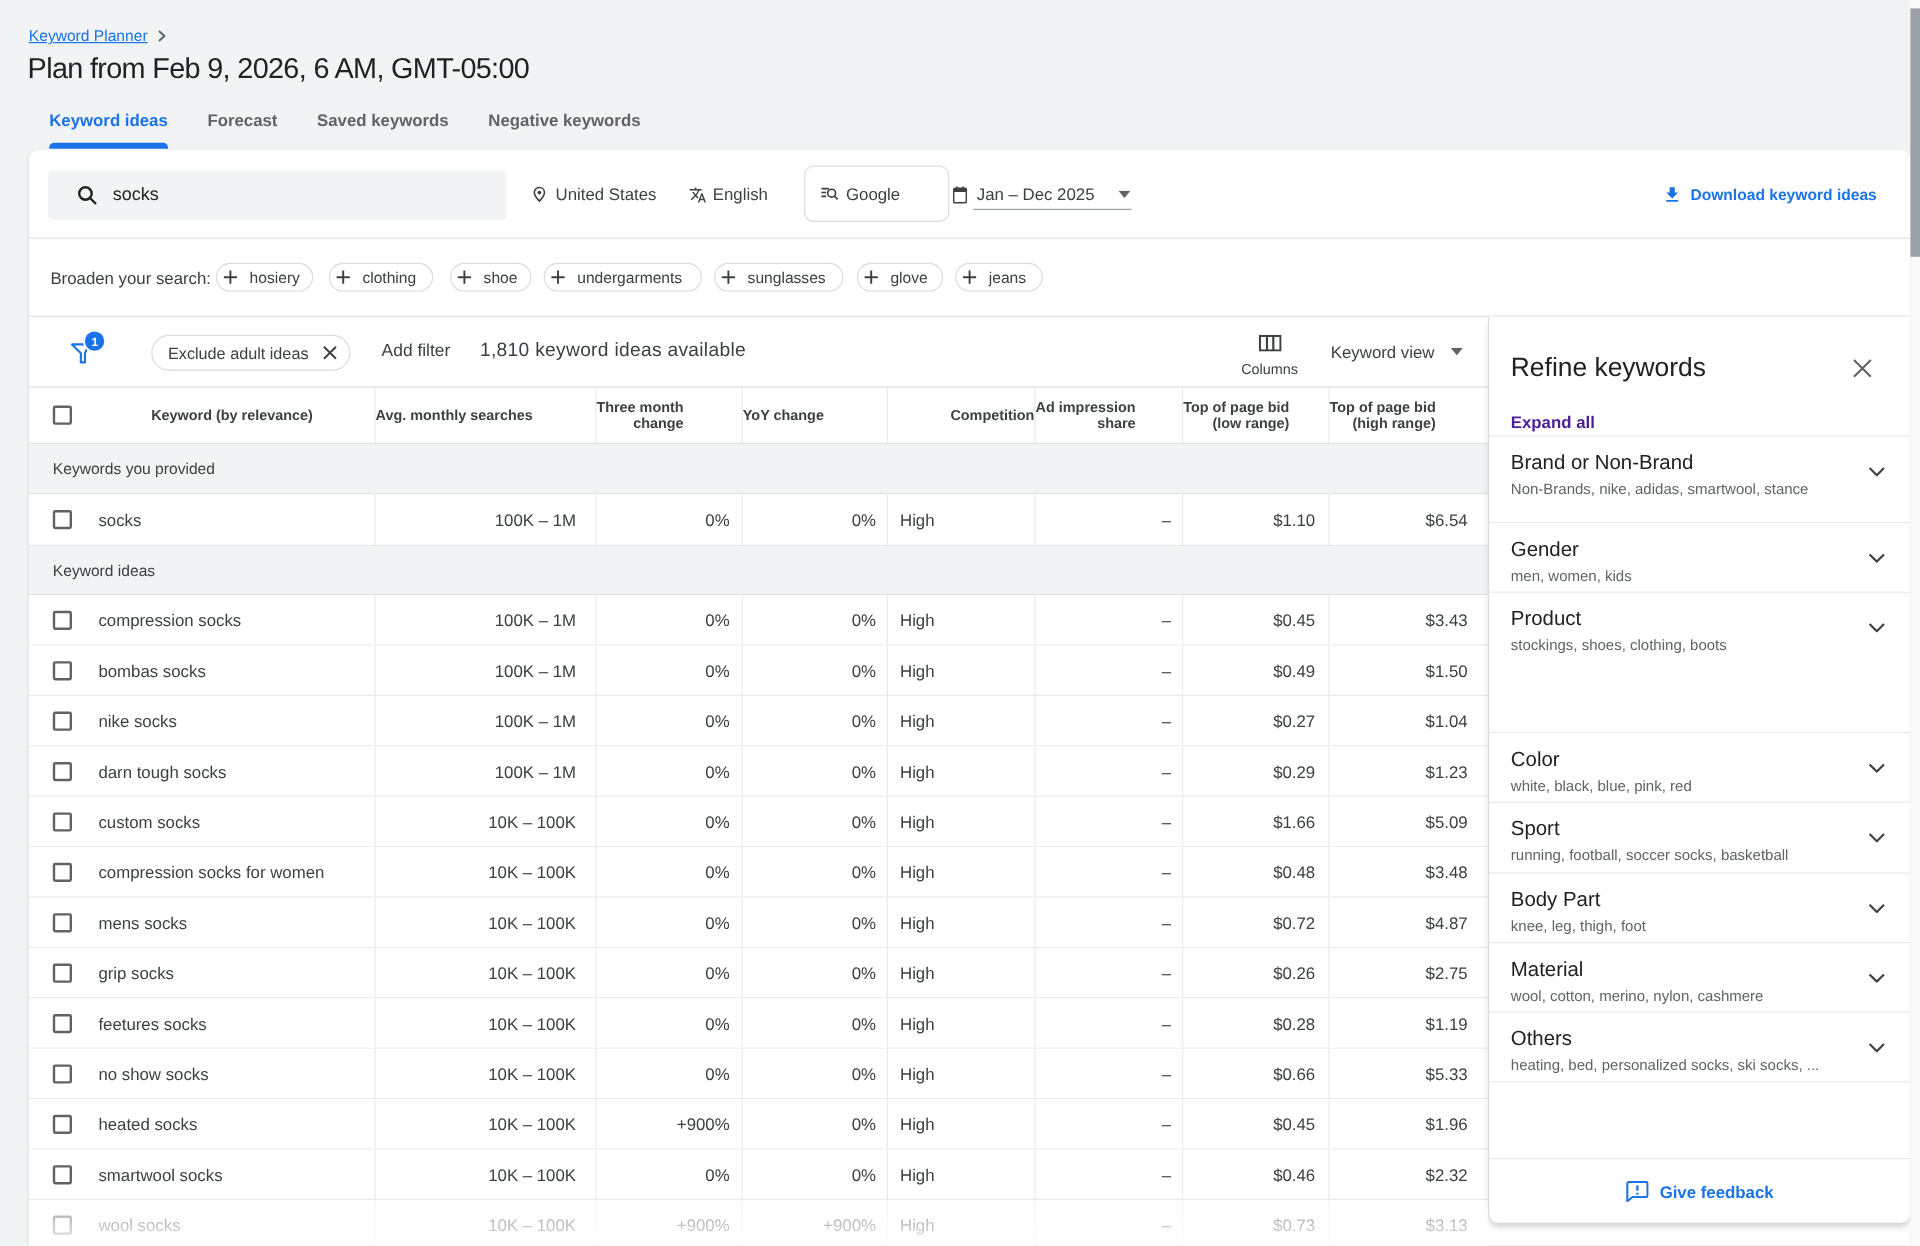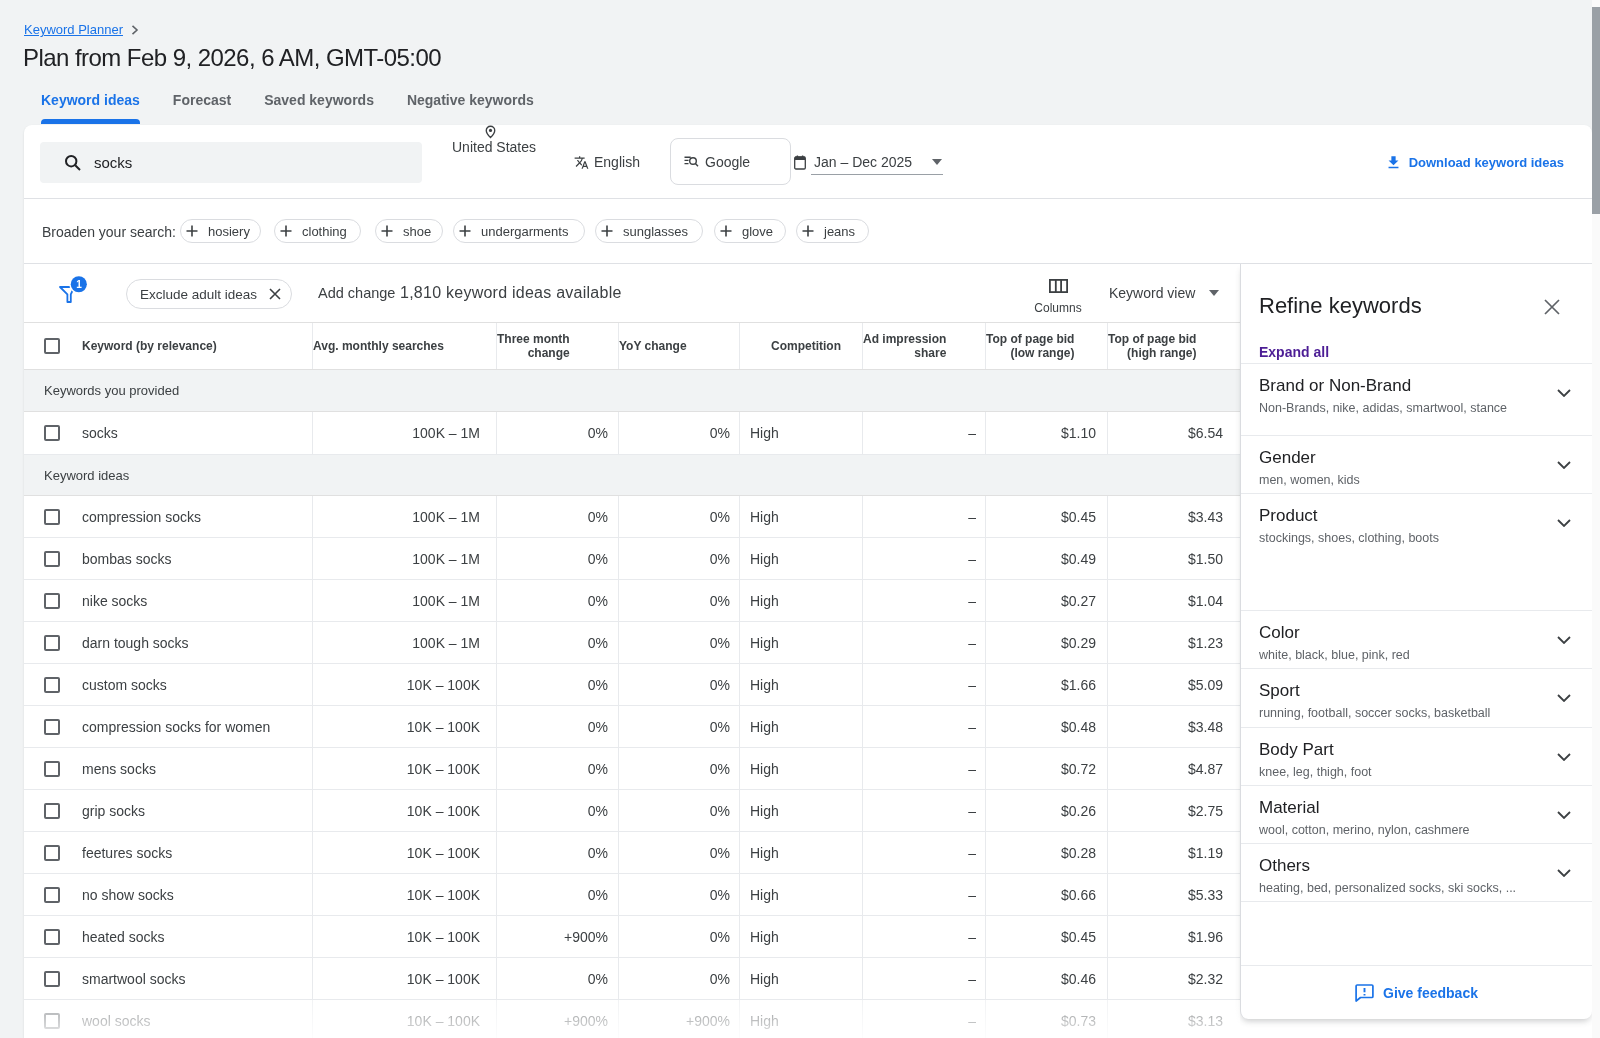--- a/index.html
+++ b/index.html
@@ -19,21 +19,21 @@
 
 
 .card { position:absolute; left:24px; top:125px; width:1568px; height:913px; background:#fff; border-radius:8px 8px 0 0; box-shadow:0 1px 2px rgba(60,64,67,0.15); }
 
 
 .searchrow { position:absolute; left:0; top:0; width:1568px; height:74px; border-bottom:1px solid #dfe1e5; }
 .searchbox { position:absolute; left:16px; top:17px; width:382px; height:41px; background:#f1f3f4; border-radius:4px; }
 .searchbox svg { position:absolute; left:24px; top:12px; }
 .searchbox .q { position:absolute; left:54px; top:12px; font-size:15px; color:#202124; }
 .setting { position:absolute; top:0; height:74px; display:flex; align-items:center; font-size:14px; color:#3c4043; }
-.set-us { left:420px;flex-direction:column; }
+.set-us { left:420px; }
 .set-en { left:550px; }
 .gbox { position:absolute; left:646px; top:13px; width:121px; height:47px; border:1px solid #dadce0; border-radius:8px; display:flex; align-items:center; padding-left:13px; font-size:14px; color:#3c4043; }
 .daterange { position:absolute; left:770px; top:0; height:74px; display:flex; align-items:center; font-size:14px; color:#3c4043; }
 .dateline { position:absolute; left:787px; top:49px; width:132px; height:1px; background:#9aa0a6; }
 .download { position:absolute; right:28px; top:0; height:74px; display:flex; align-items:center; font-size:13px; font-weight:700; color:#1a73e8; }
 
 
 .chipsrow { position:absolute; left:0; top:75px; width:1568px; height:64px; border-bottom:1px solid #dfe1e5; }
 .broaden { position:absolute; left:18px; top:0; height:64px; display:flex; align-items:center; font-size:14px; color:#3c4043; }
 .chips { position:absolute; left:0; top:0; }
@@ -51,21 +51,21 @@
 .xchip svg { margin-left:12px; }
 .addfilter { position:absolute; left:294px; top:0; height:58px; display:flex; align-items:center; font-size:14.5px; color:#3c4043; }
 .ideascount { position:absolute; left:376px; top:0; height:58px; display:flex; align-items:center; font-size:16px; letter-spacing:0.25px; color:#3c4043; }
 .colsbtn { position:absolute; left:1001px; top:15px; width:66px; text-align:center; font-size:12px; color:#3c4043; }
 .colsbtn svg { display:block; margin:0 auto 8px; }
 .kwview { position:absolute; left:1085px; top:0; height:58px; display:flex; align-items:center; font-size:14px; color:#3c4043; }
 
 
 .table { position:absolute; left:0; top:58px; width:1216px; }
 .thead { display:flex; height:48px; border-top:1px solid #e0e0e0; border-bottom:1px solid #e0e0e0; font-size:12px; font-weight:700; color:#3c4043; }
-.thead .c { display:flex; flex-direction:column; justify-content:center; }
+.thead .c { display:flex; flex-direction:column; justify-content:center;gap:44px; }
 .row { display:flex; height:42px; border-bottom:1px solid #e8eaed; font-size:14px; color:#3c4043; background:#fff; }
 .row .c { display:flex; align-items:center; }
 .sechead { height:42px; background:#f1f3f4; border-bottom:1px solid #e0e0e0; display:flex; align-items:center; padding-left:20px; font-size:13px; color:#3c4043; }
 .c { flex:none; }
 .c0 { width:288px; }
 .c1 { width:184px; }
 .c2 { width:122px; }
 .c3 { width:121px; }
 .c4 { width:123px; }
 .c5 { width:123px; }
@@ -218,21 +218,21 @@
               <svg width="31" height="34" viewBox="0 0 31 34" style="position:absolute;left:0;top:0">
                 <path d="M2 16 H16.2 L12.8 23.3 V31 H9.4 V23.3 Z" fill="none" stroke="#1a73e8" stroke-width="1.8" stroke-linejoin="round"></path>
                 <circle cx="20.8" cy="13.3" r="9.6" fill="#ffffff"></circle>
                 <circle cx="20.8" cy="13.3" r="8.05" fill="#1a73e8"></circle>
                 <text x="21" y="17" font-size="10" font-weight="bold" fill="#ffffff" text-anchor="middle">1</text>
               </svg>
             </div>
           <div class="xchip">Exclude adult ideas <svg width="12" height="12" viewBox="0 0 12 12">
                 <path d="M1 1 L11 11 M11 1 L1 11" stroke="#3c4043" stroke-width="1.6"></path>
               </svg></div>
-          <div class="addfilter">Add change</div>
+          <div class="addfilter">Add filter</div>
           <div class="ideascount">1,810 keyword ideas available</div>
           <div class="colsbtn"><svg width="19" height="14" viewBox="0 0 19 14">
                 <rect x="0.9" y="0.9" width="17.2" height="12.2" fill="none" stroke="#3c4043" stroke-width="1.8"></rect>
                 <path d="M6.8 1 V13 M12.1 1 V13" stroke="#3c4043" stroke-width="1.8"></path>
               </svg> Columns</div>
           <div class="kwview">Keyword view <svg width="10" height="6" viewBox="0 0 10 6" style="margin-left:14px">
                 <path d="M0 0 L10 0 L5 6 Z" fill="#5f6368"></path>
               </svg></div>
         </div>
         <div class="table">
@@ -243,21 +243,21 @@
               </div>
               <div class="c c1 num bl">
                 <span style="margin-right:8px">Avg. monthly searches</span>
               </div>
               <div class="c c2 num bl">
                 <span style="margin-right:9px">Three month<br>change</span>
               </div>
               <div class="c c3 num bl">
                 <span style="margin-right:9px">YoY change</span>
               </div>
-              <div class="c c4 bl" style="align-items:center;justify-content:center">
+              <div class="c c4 bl" style="align-items:flex-end;justify-content:center">
                 <span style="margin-left:10px">Competition</span>
               </div>
               <div class="c c5 num bl">
                 <span style="margin-right:9px">Ad impression<br>share</span>
               </div>
               <div class="c c6 num bl">
                 <span style="margin-right:11px">Top of page bid<br>(low range)</span>
               </div>
               <div class="c c7 num bl">
                 <span style="margin-right:17px">Top of page bid<br>(high range)</span>

